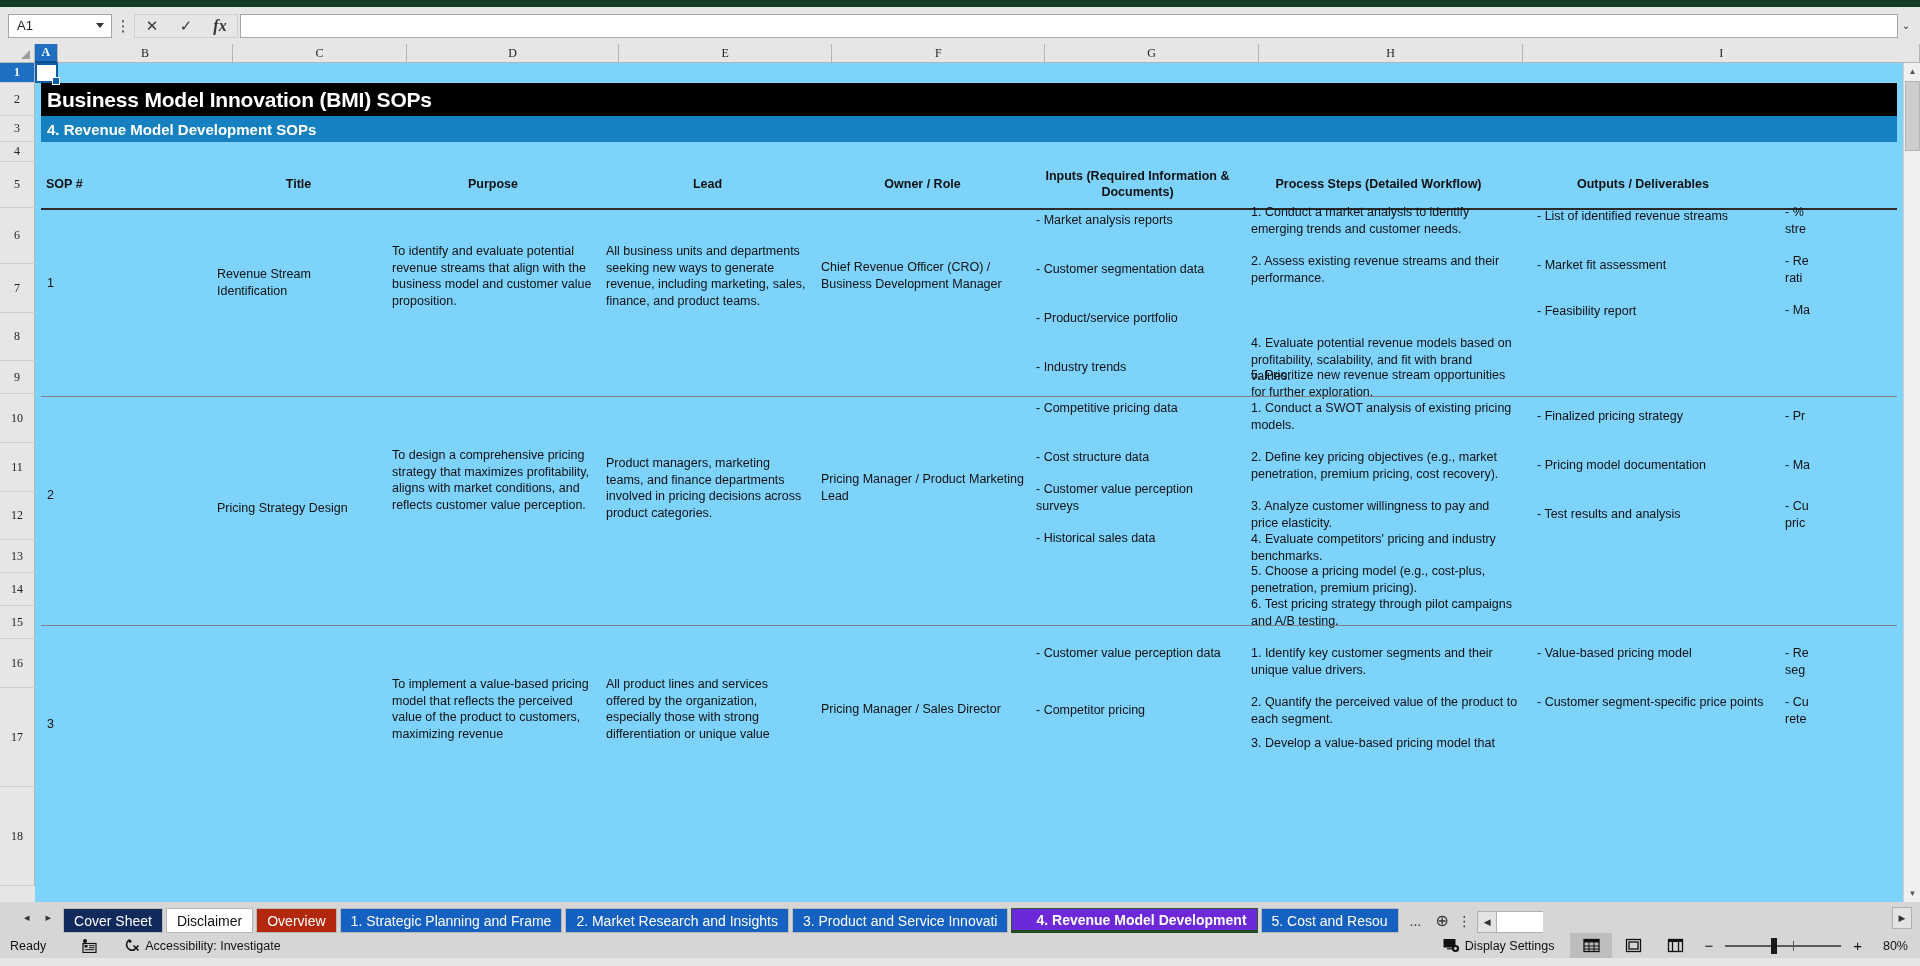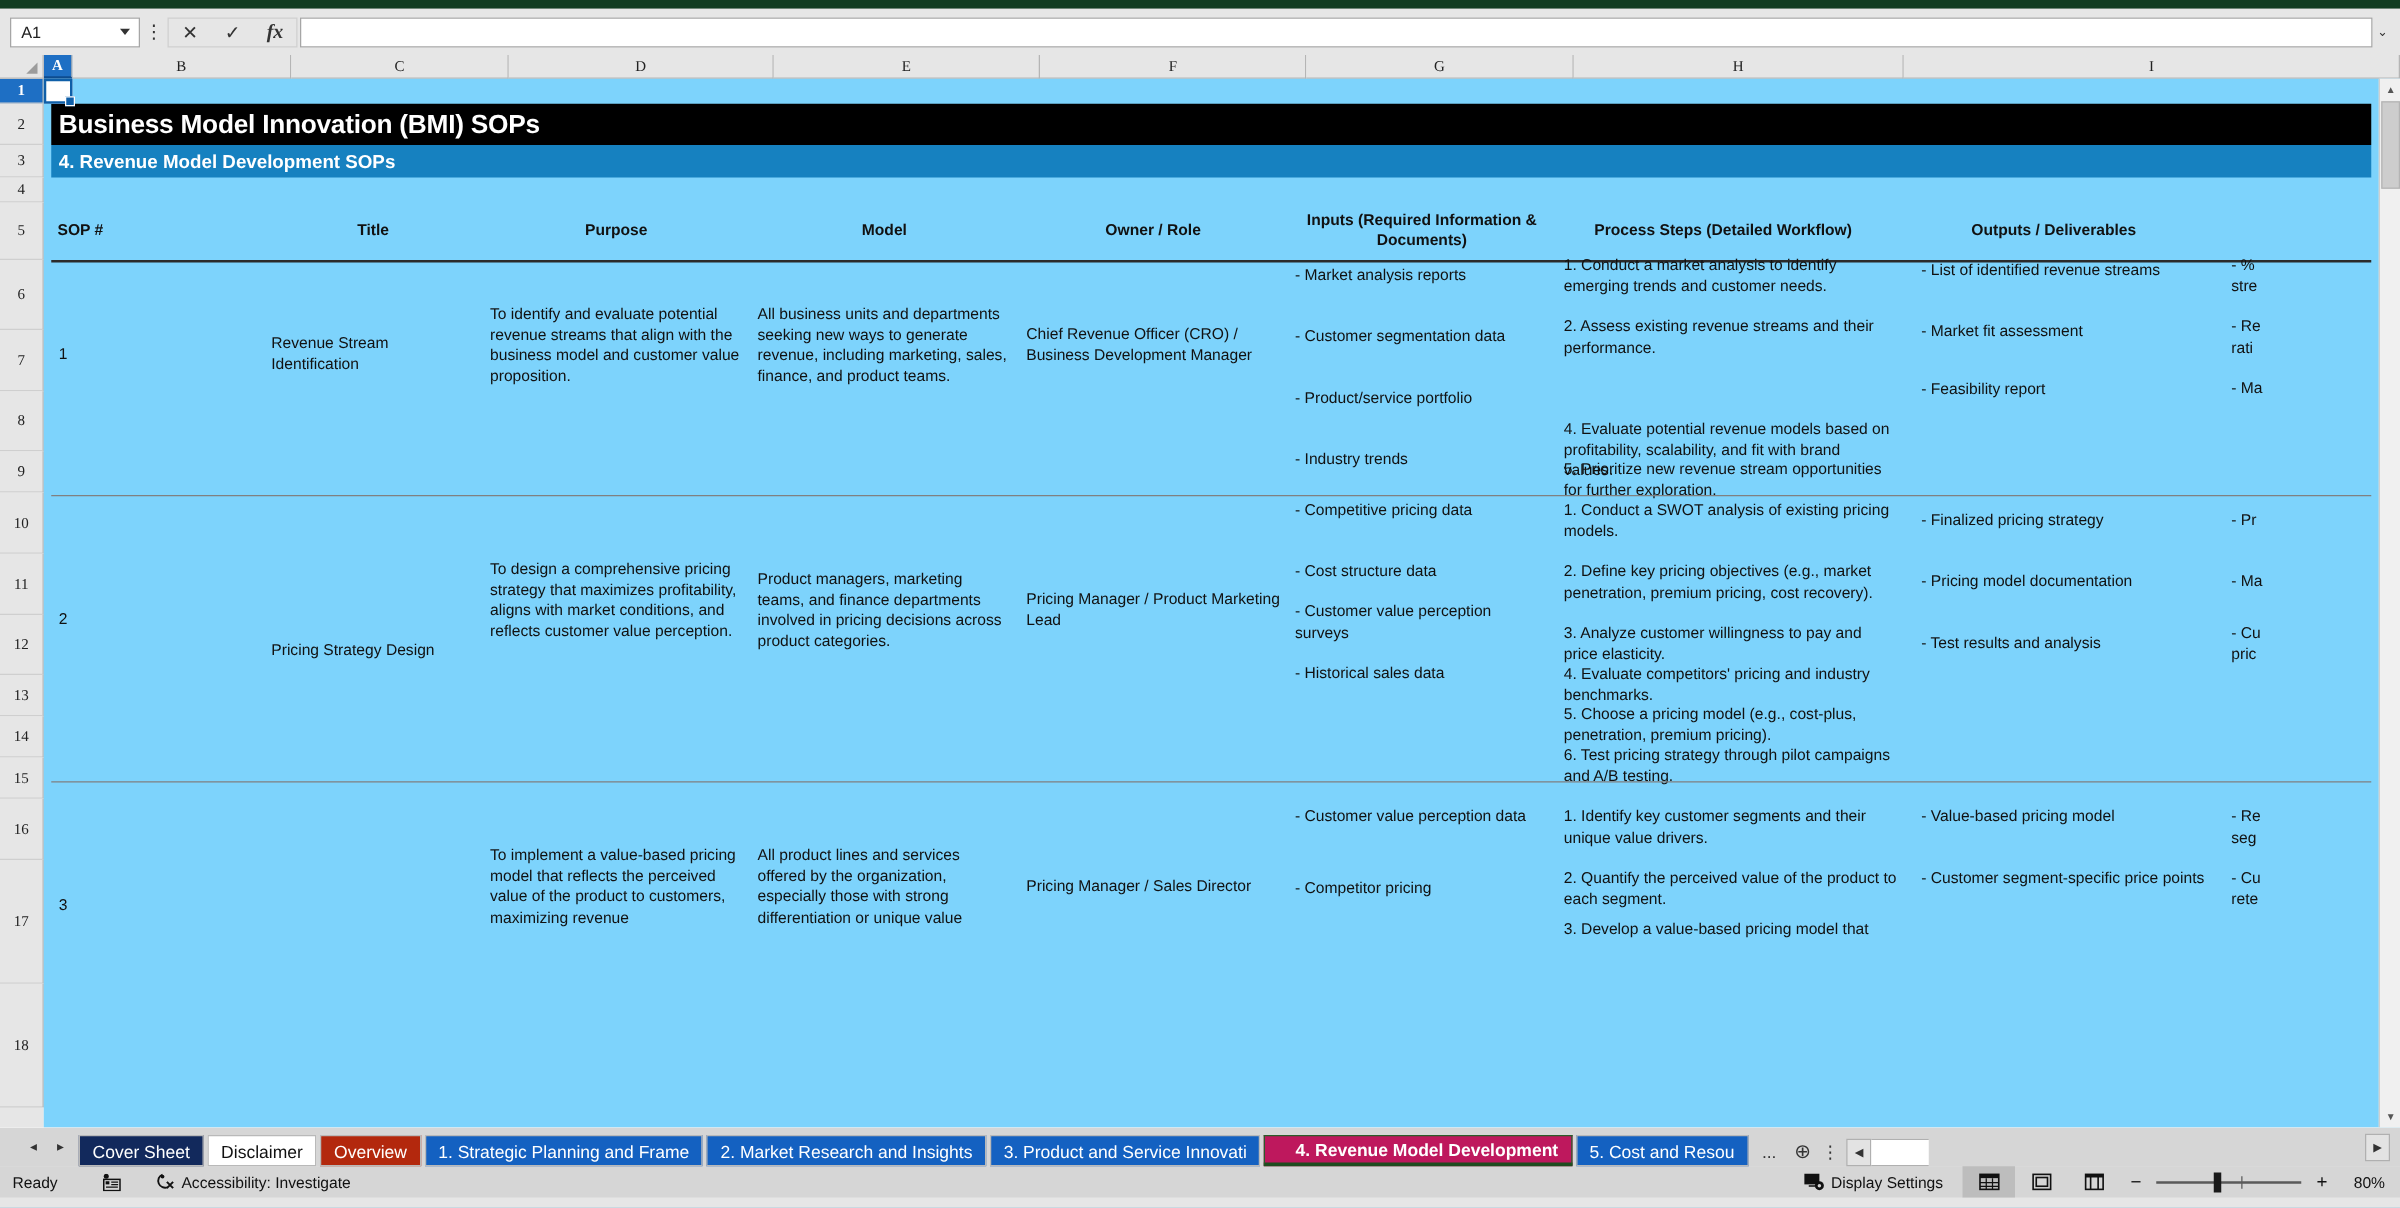--- a/index.html
+++ b/index.html
@@ -97,21 +97,21 @@
   
   .tabbar { height: 31px; background: #d6d6d6; display:flex; align-items:flex-end; padding-left: 8px; }
   .navarrows { display:flex; align-items:center; height:31px; gap: 16px; padding: 0 12px 0 16px; color:#333; font-size: 11px;}
   .tab {
     height: 25px; display:flex; align-items:center; padding: 0 10px; font-size: 14px;
     margin-right: 3px; border: 1px solid #b9b9b9; background: #1461c1; color: #fff; white-space: nowrap;
   }
   .tab.navy { background: #12295c; }
   .tab.white { background: #ffffff; color: #111; }
   .tab.red { background: #b3280d; }
-  .tab.active { background: #be185d; color: #fff; font-weight: bold; border: 1px solid #2b5c2b; border-bottom: 3px solid #1f4d20; padding-left: 24px; }
+  .tab.active { background: #6d28d9; color: #fff; font-weight: bold; border: 1px solid #2b5c2b; border-bottom: 3px solid #1f4d20; padding-left: 24px; }
   .tabdots { padding: 0 8px; color: #333; font-size: 14px; display:flex; align-items:center; height:25px;}
   .plusbtn { width:26px; height:25px; display:flex; align-items:center; justify-content:center; font-size:16px; color:#333;}
   .tabmenu { width:18px; height:25px; display:flex; align-items:center; justify-content:center; font-size:14px; color:#333;}
   .hscroll { display:flex; align-items:center; height:22px; margin-left: 4px; }
   .hs-btn { width:20px; height:22px; background:#e3e3e3; border:1px solid #b0b0b0; display:flex; align-items:center; justify-content:center; font-size:9px; color:#333;}
   .hs-track { width:46px; height:22px; background:#fff; border:1px solid #b0b0b0; border-left:none; border-right:none;}
   .hs-gap { flex:1; }
 
   
   .statusbar { height: 25px; background: #d6d6d6; display:flex; align-items:center; font-size: 12.5px; color:#111; }
@@ -192,21 +192,21 @@
 
         <div class="abs selbox" style="left:0;top:0;width:23px;height:20px"></div>
 
         <div class="abs bannerblack" style="left:6px;top:20px;width:1856px;height:33px">Business Model Innovation (BMI) SOPs</div>
 
         <div class="abs bannerblue" style="left:6px;top:53px;width:1856px;height:26px">4. Revenue Model Development SOPs</div>
 
         <div class="abs hcell left" style="left:6px;top:99px;width:170px;height:46px">SOP #</div>
         <div class="abs hcell" style="left:176px;top:99px;width:175px;height:46px">Title</div>
         <div class="abs hcell" style="left:351px;top:99px;width:214px;height:46px">Purpose</div>
-        <div class="abs hcell" style="left:565px;top:99px;width:215px;height:46px">Model</div>
+        <div class="abs hcell" style="left:565px;top:99px;width:215px;height:46px">Lead</div>
         <div class="abs hcell" style="left:780px;top:99px;width:215px;height:46px">Owner / Role</div>
         <div class="abs hcell" style="left:995px;top:99px;width:215px;height:46px">Inputs (Required Information &amp; Documents)</div>
         <div class="abs hcell" style="left:1210px;top:99px;width:267px;height:46px">Process Steps (Detailed Workflow)</div>
         <div class="abs hcell" style="left:1477px;top:99px;width:262px;height:46px">Outputs / Deliverables</div>
         <div class="abs hrule" style="left:6px;top:145px;width:1856px"></div>
 
         <div class="abs cell vmid" style="left:6px;top:205px;width:60px;height:30px">1</div>
         <div class="abs cell vmid" style="left:176px;top:205px;width:175px;height:30px">Revenue Stream Identification</div>
         <div class="abs cell" style="left:351px;top:180px;width:214px;height:85px">To identify and evaluate potential revenue streams that align with the business model and customer value proposition.</div>
         <div class="abs cell" style="left:565px;top:180px;width:215px;height:90px">All business units and departments seeking new ways to generate revenue, including marketing, sales, finance, and product teams.</div>
@@ -228,21 +228,21 @@
 
         <div class="abs cell" style="left:1744px;top:141px;width:60px">- %</div>
         <div class="abs cell" style="left:1744px;top:158px;width:60px">stre</div>
         <div class="abs cell" style="left:1744px;top:190px;width:60px">- Re</div>
         <div class="abs cell" style="left:1744px;top:207px;width:60px">rati</div>
         <div class="abs cell" style="left:1744px;top:239px;width:60px">- Ma</div>
 
         <div class="abs rowline" style="left:6px;top:333px;width:1856px"></div>
 
         <div class="abs cell vmid" style="left:6px;top:417px;width:60px;height:30px">2</div>
-        <div class="abs cell vmid" style="left:176px;top:442px;width:175px;height:30px">Pricing Strategy Design</div>
+        <div class="abs cell vmid" style="left:176px;top:430px;width:175px;height:30px">Pricing Strategy Design</div>
         <div class="abs cell" style="left:351px;top:384px;width:214px;height:100px">To design a comprehensive pricing strategy that maximizes profitability, aligns with market conditions, and reflects customer value perception.</div>
         <div class="abs cell" style="left:565px;top:392px;width:215px;height:90px">Product managers, marketing teams, and finance departments involved in pricing decisions across product categories.</div>
         <div class="abs cell" style="left:780px;top:408px;width:215px;height:50px">Pricing Manager / Product Marketing Lead</div>
 
         <div class="abs cell" style="left:995px;top:337px;width:215px">- Competitive pricing data</div>
         <div class="abs cell" style="left:995px;top:386px;width:215px">- Cost structure data</div>
         <div class="abs cell" style="left:995px;top:418px;width:215px">- Customer value perception surveys</div>
         <div class="abs cell" style="left:995px;top:467px;width:215px">- Historical sales data</div>
 
         <div class="abs cell" style="left:1210px;top:337px;width:275px">1. Conduct a SWOT analysis of existing pricing models.</div>

